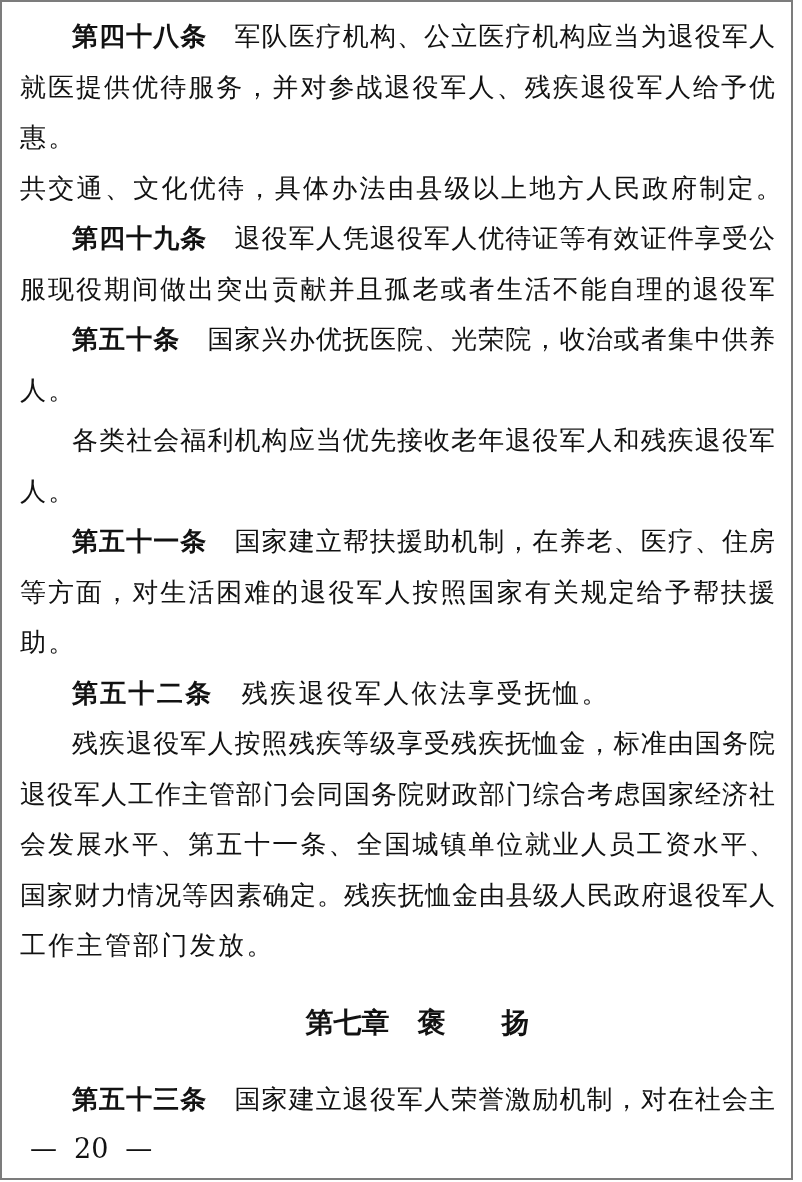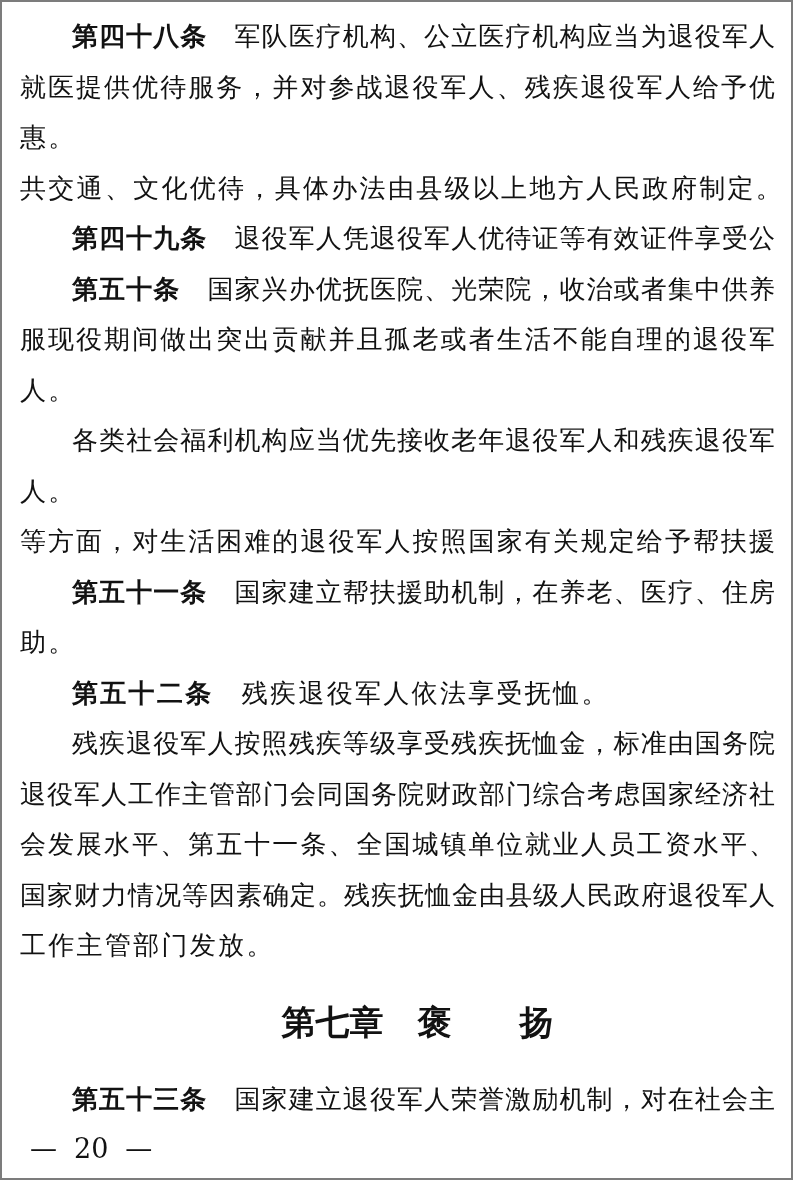--- a/index.html
+++ b/index.html
@@ -53,21 +53,21 @@
   .art-head {
     font-weight: bold;
     font-family: "DejaVu Sans", "Liberation Sans", sans-serif;
   }
   .heading {
     height: 103px;
     line-height: 103px;
     text-align: center;
     text-align-last: center;
     text-indent: 40px;
-    font-size: 34px;
+    font-size: 28px;
     font-weight: bold;
     font-family: "DejaVu Sans", "Liberation Sans", sans-serif;
   }
   .footer {
     height: 50px;
     line-height: 50px;
     margin-left: 10px;
     display: flex;
     align-items: center;
     gap: 17px;
@@ -81,29 +81,29 @@
 <div class="page">
   <div class="content">
 
     <div class="ln full indent"><span class="art-head">第四十八条</span><span>　军队医疗机构、公立医疗机构应当为退役军人</span></div>
     <div class="ln full">就医提供优待服务，并对参战退役军人、残疾退役军人给予优</div>
     <div class="ln end">惠。</div>
 
     <div class="ln end">共交通、文化优待，具体办法由县级以上地方人民政府制定。</div>
     <div class="ln full indent"><span class="art-head">第四十九条</span><span>　退役军人凭退役军人优待证等有效证件享受公</span></div>
 
+    <div class="ln full">服现役期间做出突出贡献并且孤老或者生活不能自理的退役军</div>
     <div class="ln full indent"><span class="art-head">第五十条</span><span>　国家兴办优抚医院、光荣院，收治或者集中供养</span></div>
-    <div class="ln full">服现役期间做出突出贡献并且孤老或者生活不能自理的退役军</div>
     <div class="ln end">人。</div>
 
     <div class="ln full indent">各类社会福利机构应当优先接收老年退役军人和残疾退役军</div>
     <div class="ln end">人。</div>
 
+    <div class="ln full indent"><span class="art-head">第五十一条</span><span>　国家建立帮扶援助机制，在养老、医疗、住房</span></div>
     <div class="ln full">等方面，对生活困难的退役军人按照国家有关规定给予帮扶援</div>
-    <div class="ln full indent"><span class="art-head">第五十一条</span><span>　国家建立帮扶援助机制，在养老、医疗、住房</span></div>
     <div class="ln end">助。</div>
 
     <div class="ln end indent"><span class="art-head">第五十二条</span><span>　残疾退役军人依法享受抚恤。</span></div>
 
     <div class="ln full indent">残疾退役军人按照残疾等级享受残疾抚恤金，标准由国务院</div>
     <div class="ln full">退役军人工作主管部门会同国务院财政部门综合考虑国家经济社</div>
     <div class="ln full">会发展水平、第五十一条、全国城镇单位就业人员工资水平、</div>
     <div class="ln full">国家财力情况等因素确定。残疾抚恤金由县级人民政府退役军人</div>
     <div class="ln end">工作主管部门发放。</div>
 

